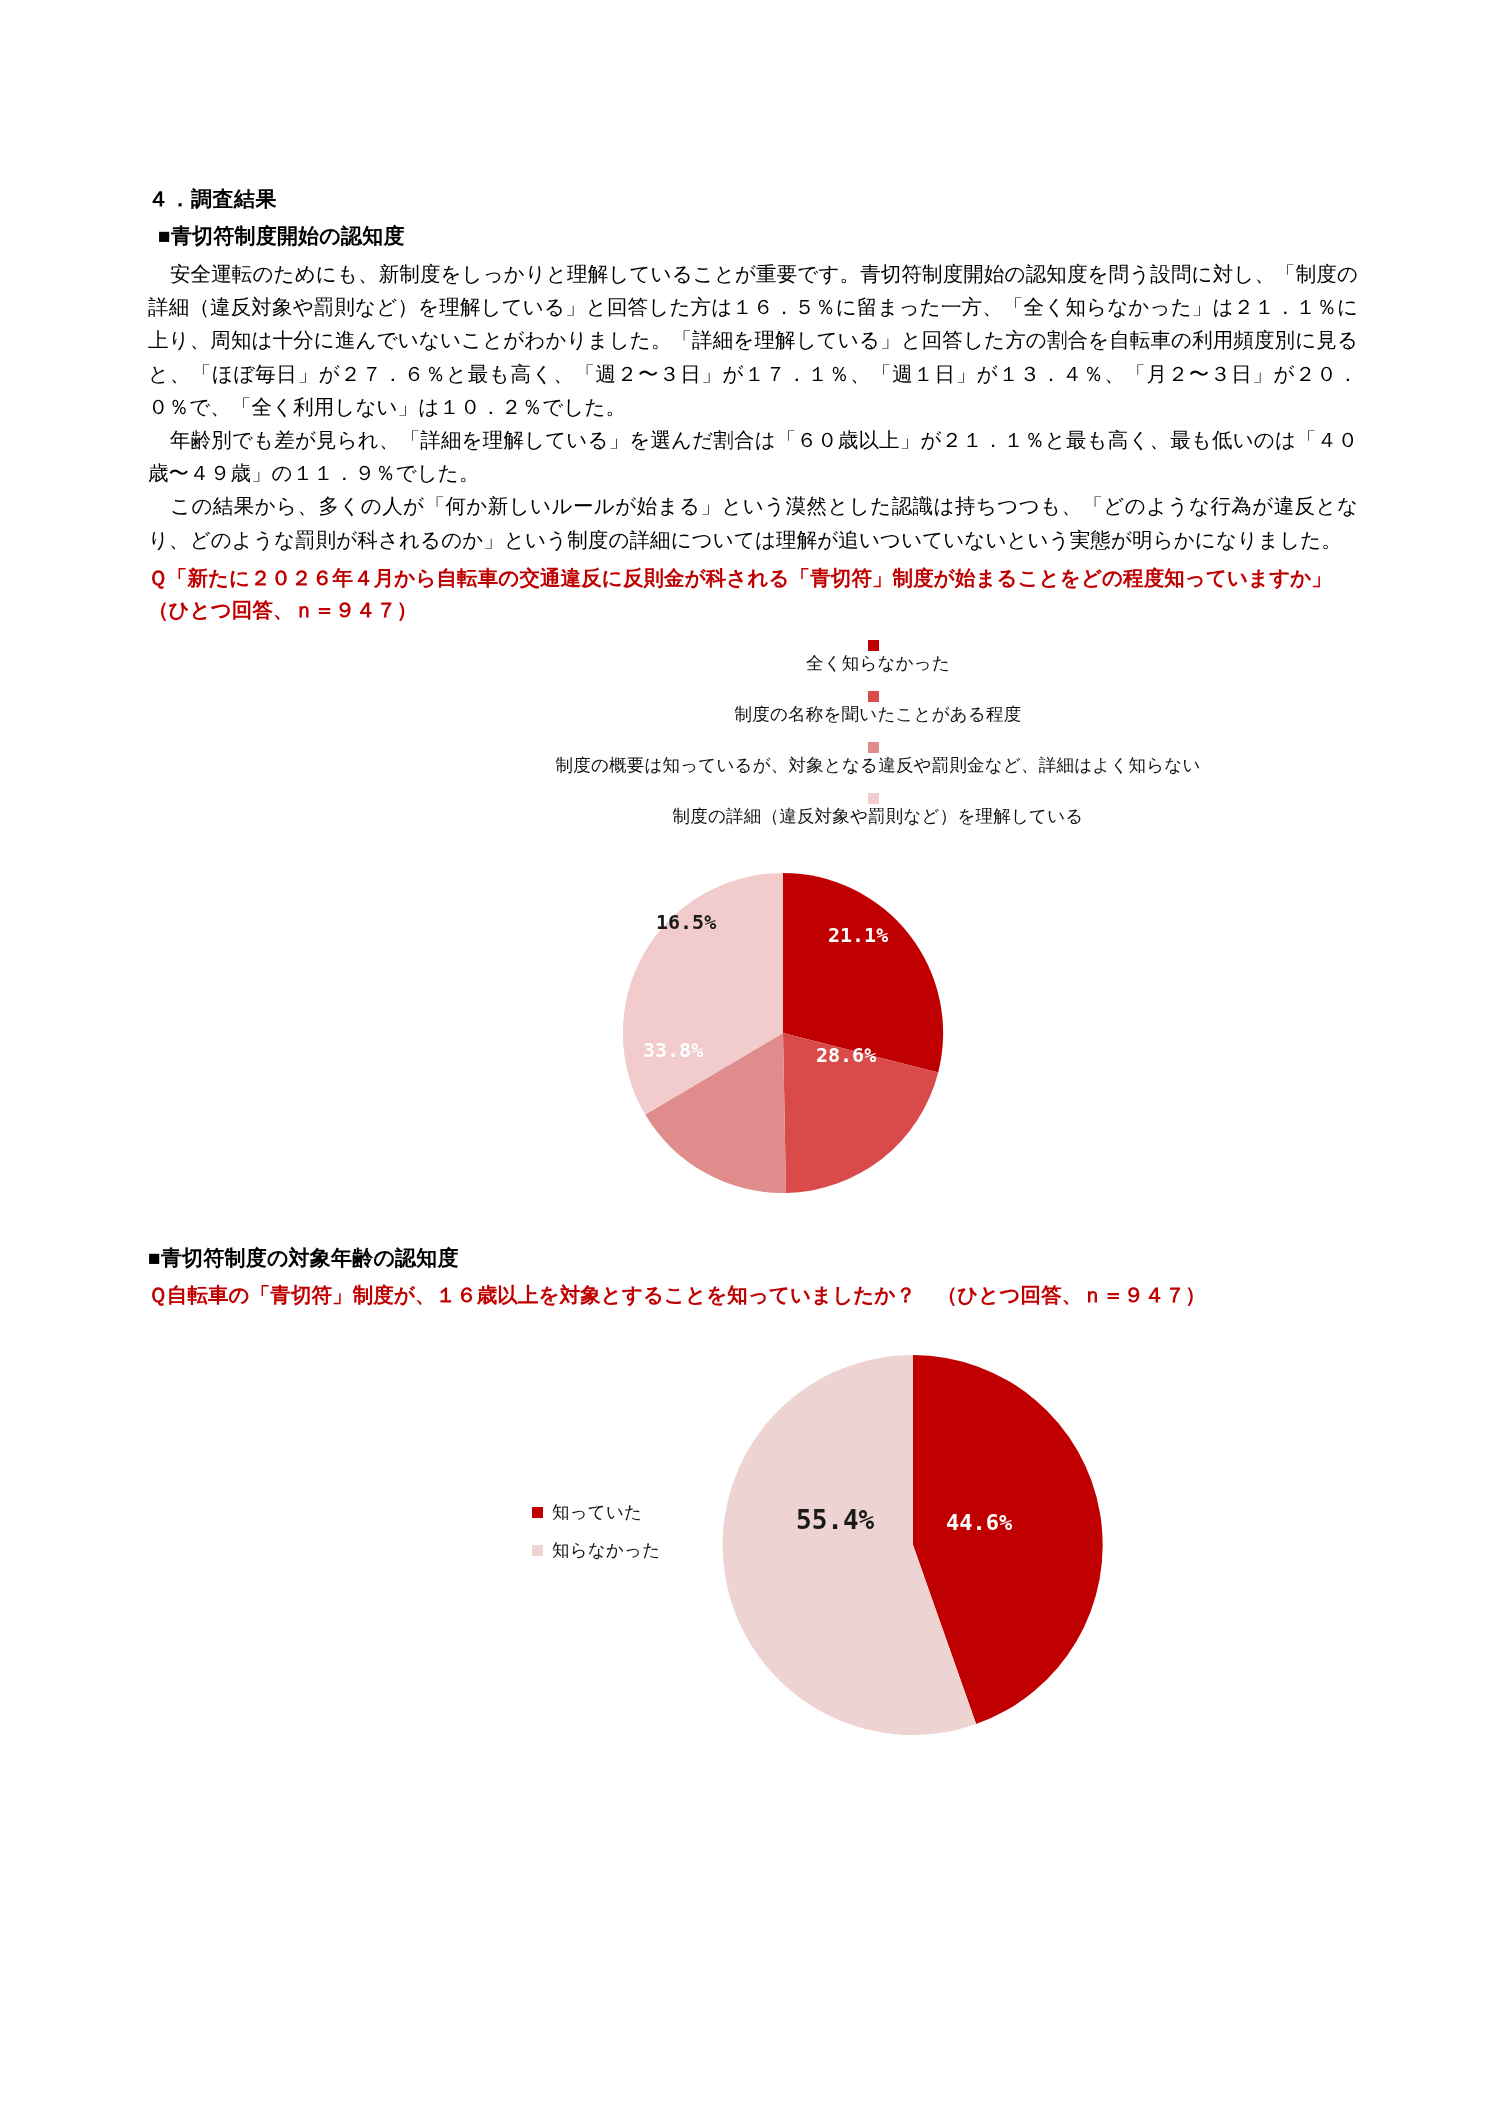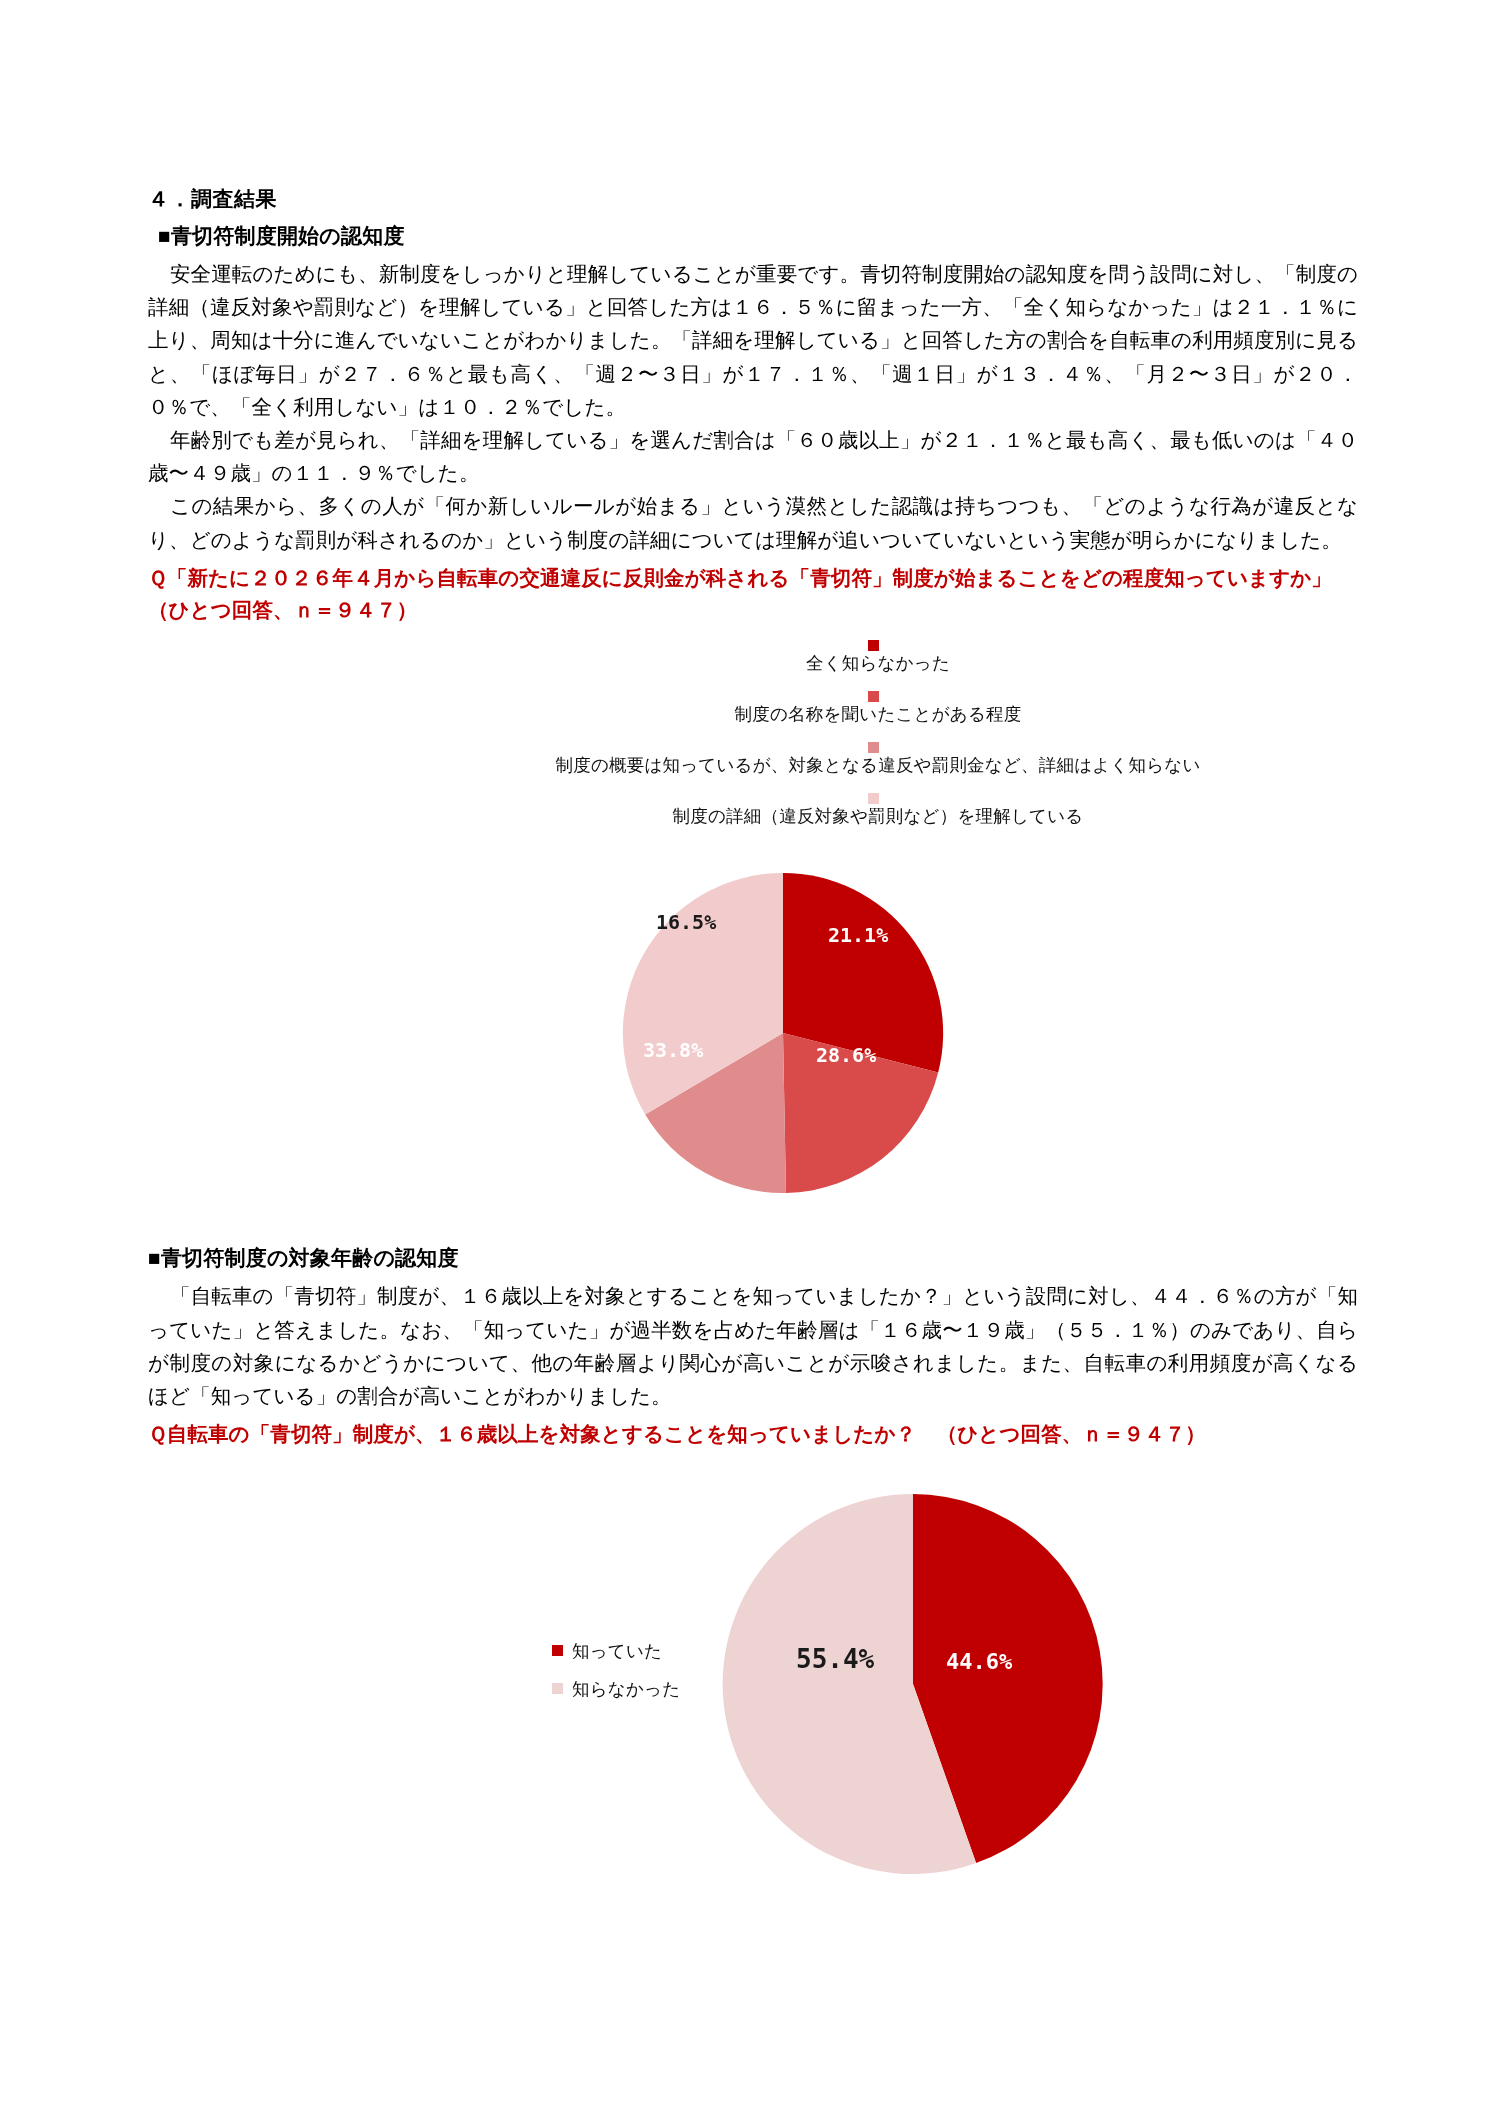--- a/index.html
+++ b/index.html
@@ -183,27 +183,26 @@
         </svg>
         <span class="pie-label white" style="left:210px; top:55px;text-align:right;">21.1%</span>
         <span class="pie-label white" style="left:198px; top:175px;">28.6%</span>
         <span class="pie-label white" style="left:25px; top:170px;">33.8%</span>
         <span class="pie-label dark" style="left:38px; top:42px;">16.5%</span>
       </div>
     </div>
 
     <div class="sub-head-2" style="margin-top:16px;">■青切符制度の対象年齢の認知度</div>
 
-    <p class="body indent">「自転車の「青切符」制度が、１６歳以上を対象とすることを知っていましたか？」という設問に対し、４４．６％の方が「知っていた」と答えました。なお、「知っていた」が過半数を占めた年齢層は「１６歳〜１９歳」（５５．１％）のみであり、自らが制度の対象になるかどうかについて、他の年齢層より関心が高いことが示唆されました。また、自転車の利用頻度が高くなるほど「知っている」の割合が高いことがわかりました。</p>
 
     <p class="q-line">Ｑ自転車の「青切符」制度が、１６歳以上を対象とすることを知っていましたか？　（ひとつ回答、ｎ＝９４７）</p>
 
     <div class="chart-wrap" style="height:430px;margin-top:38px;">
 
-      <div class="legend2" style="left:404px; top:150px;">
+      <div class="legend2" style="left:384px; top:150px;">
         <div class="row">
           <span class="swatch" style="background:#c00000"></span>
           <span class="lbl">知っていた</span>
         </div>
         <div class="row">
           <span class="swatch" style="background:#eed3d3"></span>
           <span class="lbl">知らなかった</span>
         </div>
       </div>
 

